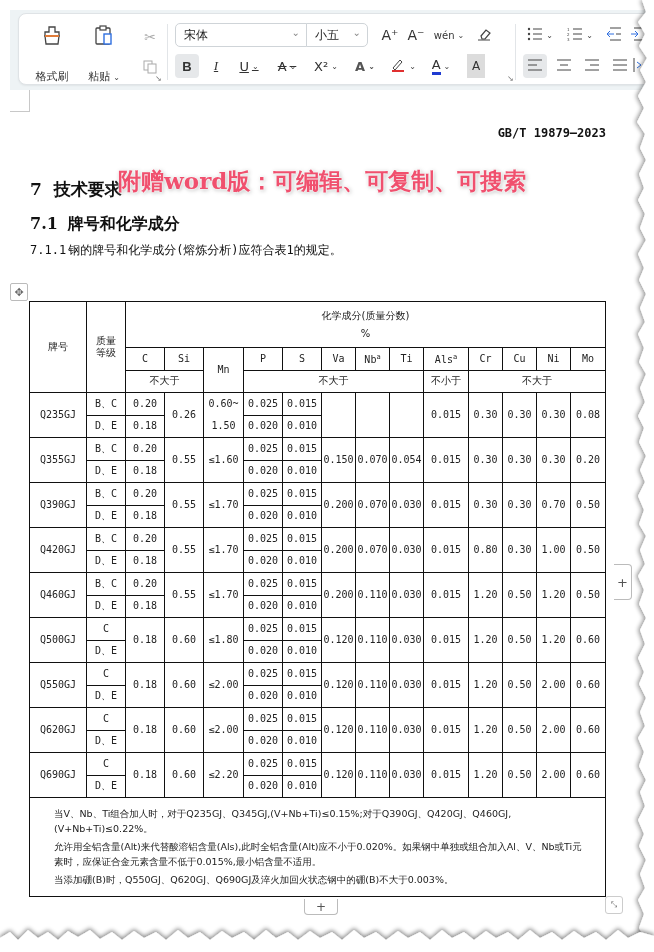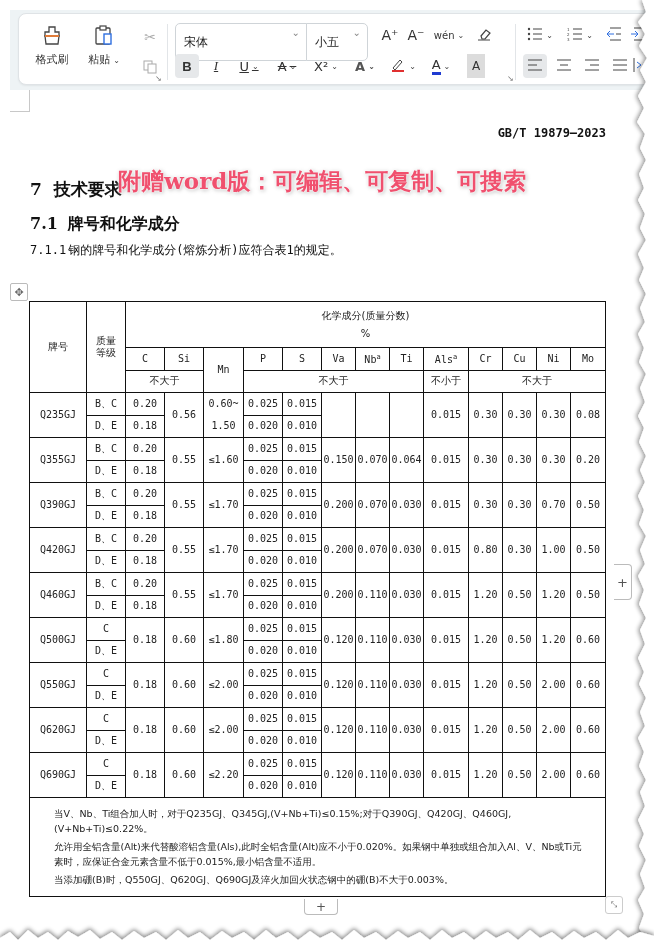--- a/index.html
+++ b/index.html
@@ -4,24 +4,24 @@
 <style>
   * { box-sizing: border-box; margin: 0; padding: 0; }
   html, body { width: 654px; height: 952px; overflow: hidden; background: #ffffff; }
   body { position: relative; font-family: "DejaVu Sans", sans-serif; color: #111; }
 
   
   .toolbar-wrap { position: absolute; left: 10px; top: 10px; width: 644px; height: 80px; background: #eef3f5; }
   .toolbar { position: absolute; left: 8px; top: 3px; width: 640px; height: 72px; background: #fff; border: 1px solid #dfe3e6; border-radius: 8px; box-shadow: 0 1px 2px rgba(0,0,0,0.06); }
   .tb-big { position: absolute; top: 6px; width: 46px; text-align: center; font-size: 11px; color: #333; }
   .tb-big .ico { height: 30px; display: flex; align-items: center; justify-content: center; }
-  .tb-big .lbl { margin-top: 2px; font-family: "DejaVu Sans", sans-serif; font-size: 11px; }
+  .tb-big .lbl { margin-top: 19px; font-family: "DejaVu Sans", sans-serif; font-size: 11px; }
   .tb-small { position: absolute; width: 22px; height: 22px; display: flex; align-items: center; justify-content: center; color: #555; font-size: 14px; }
   .tb-sep { position: absolute; top: 10px; width: 1px; height: 56px; background: #e2e5e8; }
-  .combo { position: absolute; top: 9px; height: 38px; border: 1px solid #cfd4d8; background: #fff; display: flex; align-items: center; font-size: 12px; color: #222; padding-left: 8px; }
+  .combo { position: absolute; top: 9px; height: 24px; border: 1px solid #cfd4d8; background: #fff; display: flex; align-items: center; font-size: 12px; color: #222; padding-left: 8px; }
   .combo .chev { position: absolute; right: 6px; top: 3px; color: #888; font-size: 10px; }
   .font-combo { left: 156px; width: 132px; border-radius: 5px 0 0 5px; }
   .size-combo { left: 287px; width: 62px; border-radius: 0 5px 5px 0; border-left: 1px solid #cfd4d8; }
   .fmt-btn { position: absolute; top: 40px; height: 24px; display: flex; align-items: center; justify-content: center; font-size: 13px; color: #333; }
   .fmt-btn.active { background: #e6e8ea; border-radius: 4px; }
   .caret { font-size: 8px; color: #444; margin-left: 3px; }
   .launcher { position: absolute; font-size: 8px; color: #777; }
 
   
   .page { position: absolute; left: 10px; top: 90px; width: 624px; height: 862px; background: #fff; }
@@ -303,21 +303,21 @@
       <td colspan="2" class="cjk">不大于</td>
       <td colspan="5" class="cjk">不大于</td>
       <td class="cjk">不小于</td>
       <td colspan="4" class="cjk">不大于</td>
     </tr>
 
     <tr>
       <td rowspan="2">Q235GJ</td>
       <td>B、C</td>
       <td>0.20</td>
-      <td rowspan="2">0.56</td>
+      <td rowspan="2">0.26</td>
       <td rowspan="2" style="line-height:22px;">
             <div>0.60~</div>
             <div>1.50</div>
           </td>
       <td>0.025</td>
       <td>0.015</td>
       <td rowspan="2"></td>
       <td rowspan="2"></td>
       <td rowspan="2"></td>
       <td rowspan="2">0.015</td>
@@ -336,21 +336,21 @@
     <tr>
       <td rowspan="2">Q355GJ</td>
       <td>B、C</td>
       <td>0.20</td>
       <td rowspan="2">0.55</td>
       <td rowspan="2">≤1.60</td>
       <td>0.025</td>
       <td>0.015</td>
       <td rowspan="2">0.150</td>
       <td rowspan="2">0.070</td>
-      <td rowspan="2">0.064</td>
+      <td rowspan="2">0.054</td>
       <td rowspan="2">0.015</td>
       <td rowspan="2">0.30</td>
       <td rowspan="2">0.30</td>
       <td rowspan="2">0.30</td>
       <td rowspan="2">0.20</td>
     </tr>
     <tr>
       <td>D、E</td>
       <td>0.18</td>
       <td>0.020</td>

